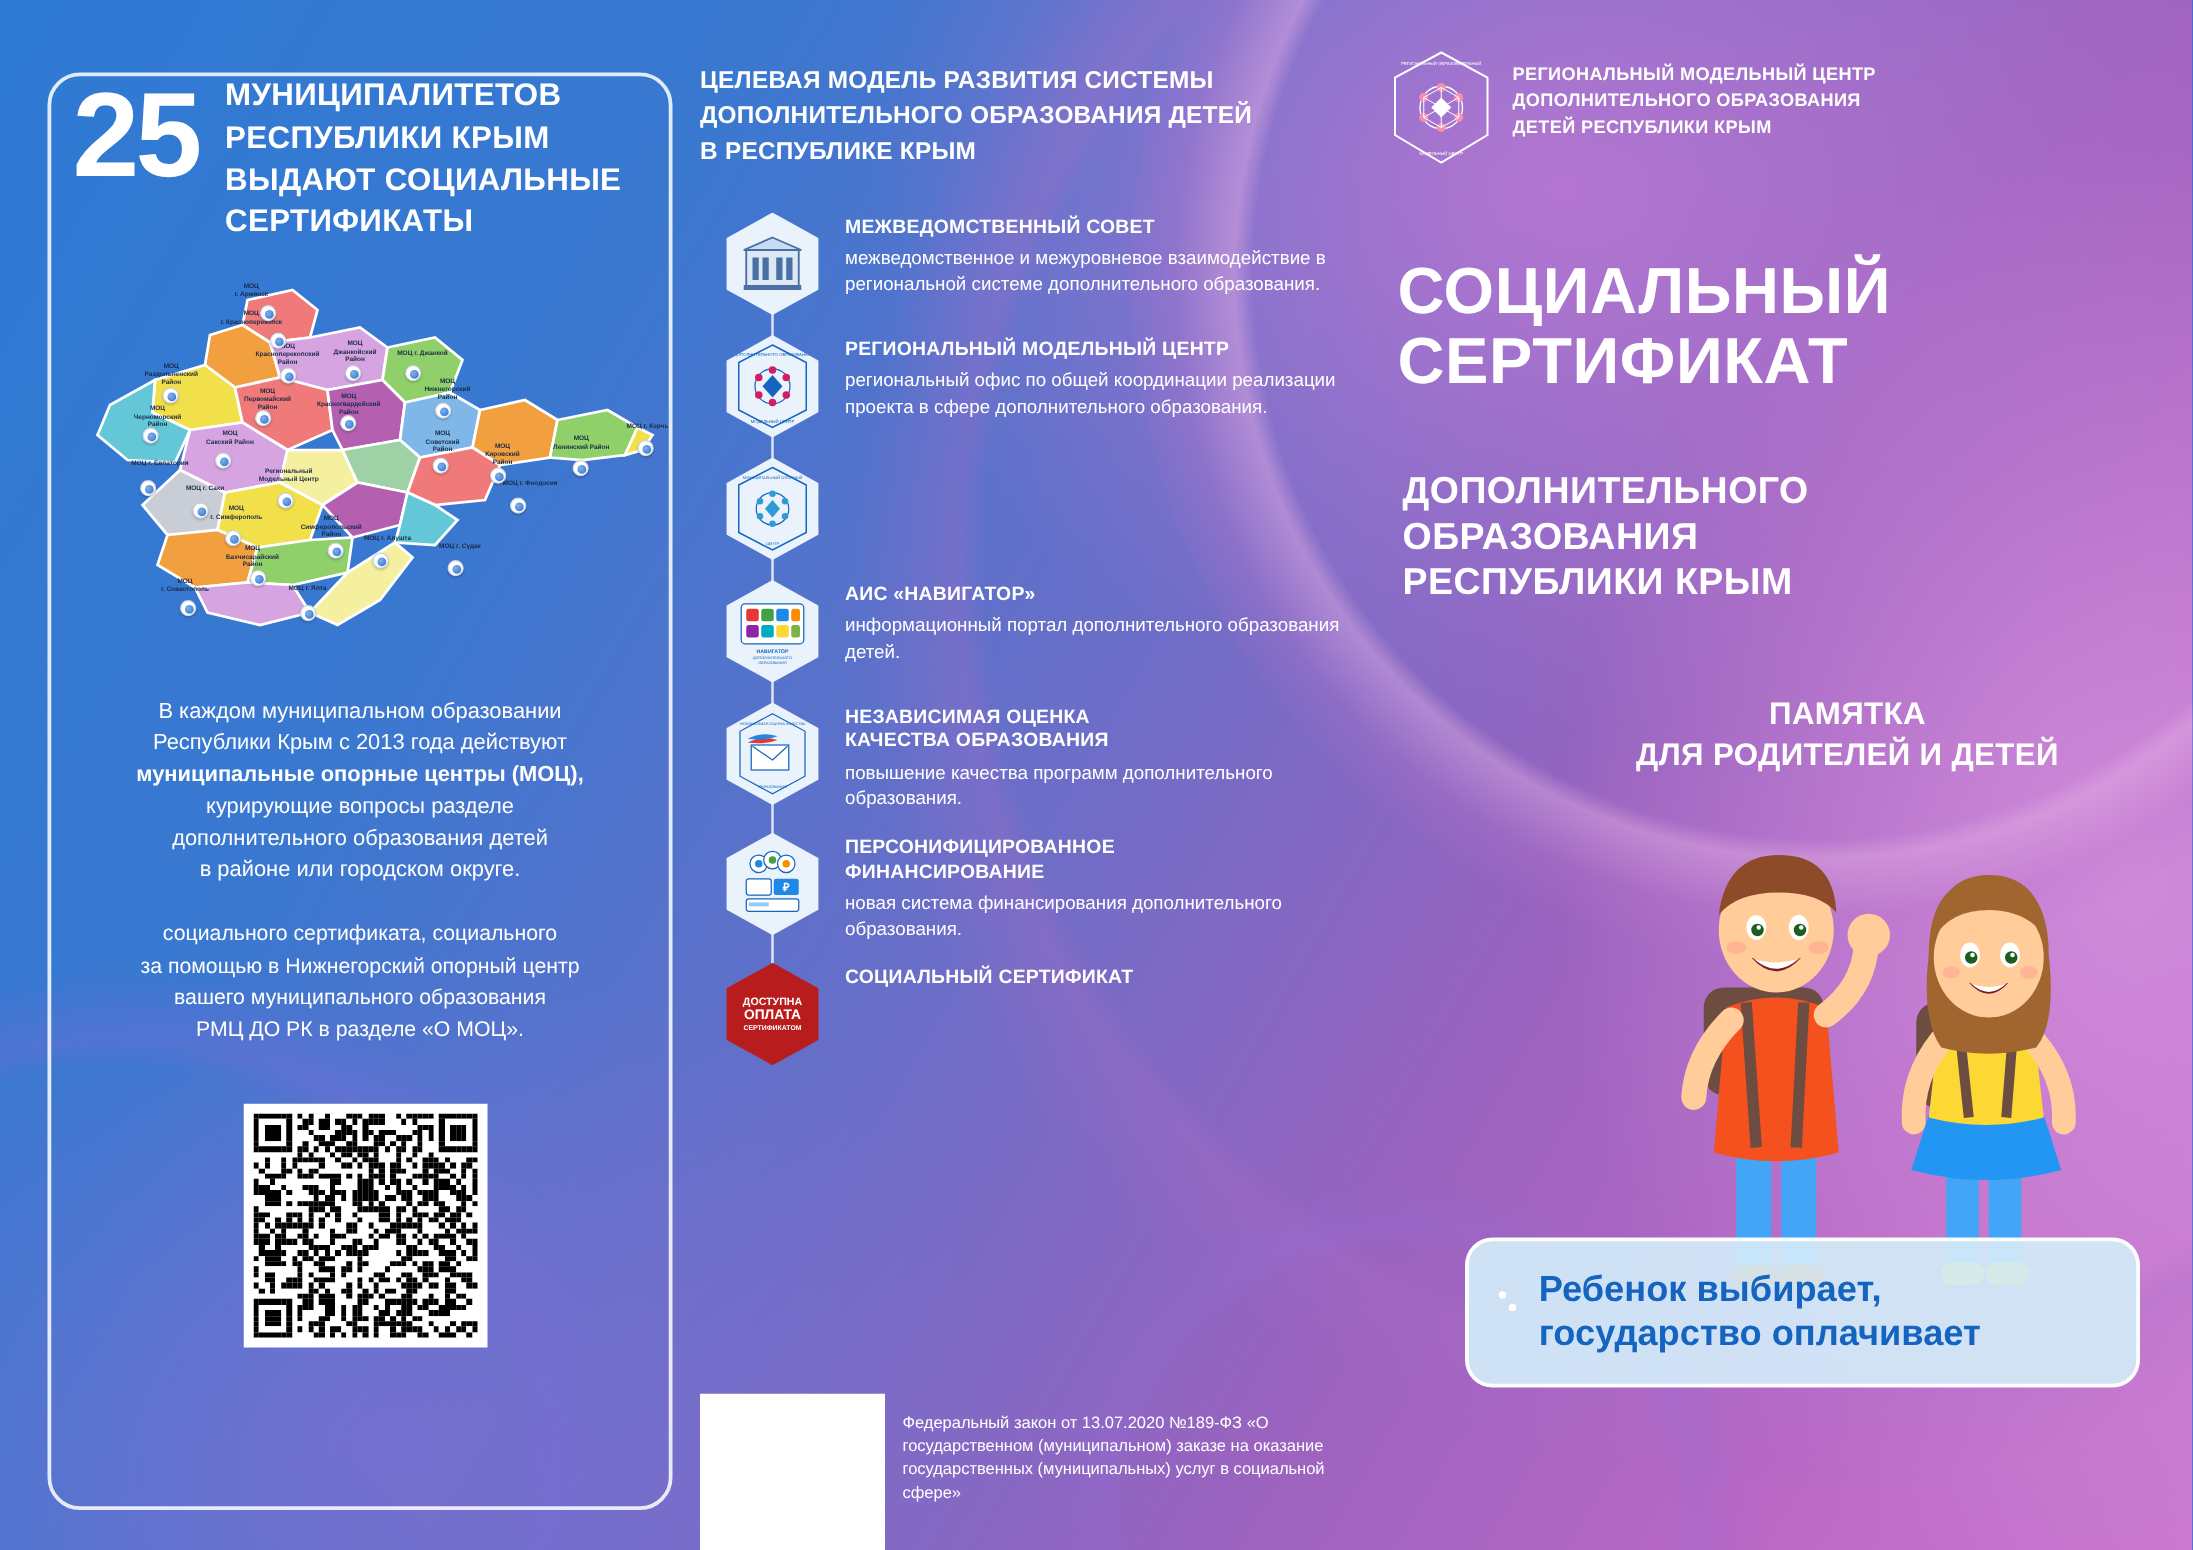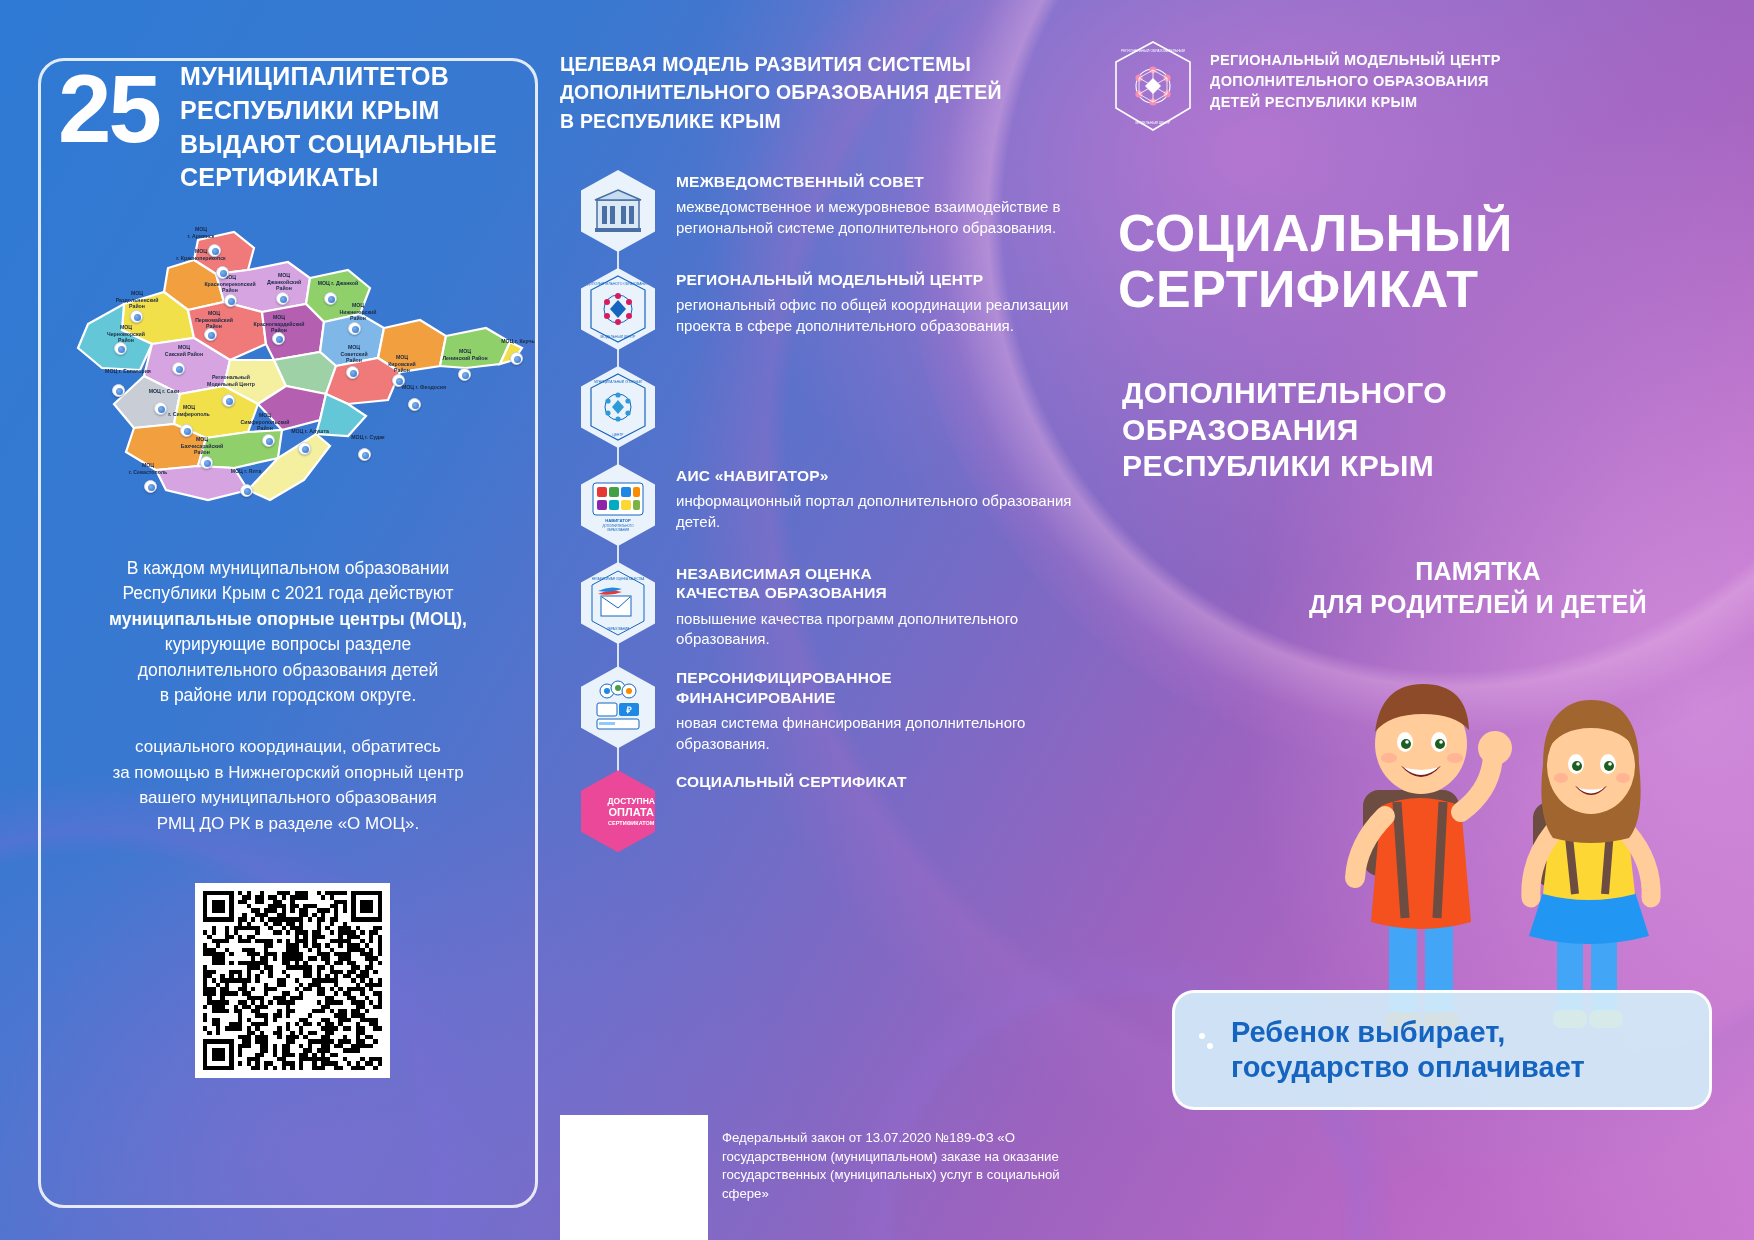--- a/index.html
+++ b/index.html
@@ -116,21 +116,21 @@
     padding-top: 2px;
   }
   .hex {
     position: relative; width: 74px; height: 82px;
     background: #fff;
     clip-path: polygon(50% 0%, 100% 25%, 100% 75%, 50% 100%, 0% 75%, 0% 25%);
     display: flex; align-items: center; justify-content: center;
     overflow: hidden;
   }
   .hex.blue { background: #eaf3fb; }
-  .hex.pink { background: #ec4899; justify-content: flex-end; }
+  .hex.pink { background: #b91c1c; }
   .step-txt { flex: 1; padding-top: 4px; }
   .step-h {
     color: #fff; font-weight: bold; font-size: 15.5px; line-height: 1.25;
     letter-spacing: .2px; margin-bottom: 6px;
   }
   .step-p { color: #fff; font-size: 15px; line-height: 1.38; }
 
   .mid-bottom { position: absolute; left: 0; top: 1065px; width: 520px; display: flex; }
   .qr2 { width: 148px; height: 148px; background: #fff; padding: 6px; flex: 0 0 148px; }
   .law { color: #fff; font-size: 13.2px; line-height: 1.42; padding: 14px 0 0 14px; }
@@ -308,28 +308,28 @@
       <span class="pin" style="left:152px;top:238px"></span>
       <span class="pin" style="left:250px;top:224px"></span>
       <span class="pin" style="left:310px;top:230px"></span>
       <span class="pin" style="left:96px;top:262px"></span>
       <span class="pin" style="left:192px;top:266px"></span>
     </div>
 
     <div class="text-block">
       <div class="tb-p1">
         <div>В каждом муниципальном образовании</div>
-        <div>Республики Крым с 2021 года действуют</div>
+        <div>Республики Крым с 2013 года действуют</div>
         <div style="font-weight:bold">муниципальные опорные центры (МОЦ),</div>
         <div>курирующие вопросы разделе</div>
         <div>дополнительного образования детей</div>
         <div>в районе или городском округе.</div>
       </div>
       <div class="tb-p2">
-        <div>социального координации, обратитесь</div>
+        <div>социального сертификата, социального</div>
         <div>за помощью в Нижнегорский опорный центр</div>
         <div>вашего муниципального образования</div>
         <div>РМЦ ДО РК в разделе «О МОЦ».</div>
       </div>
     </div>
 
     <div class="qr">
       <div class="qrgrid" id="qr1" style="grid-template-columns: repeat(41, 1fr); grid-template-rows: repeat(41, 1fr);">
           <i style="background: rgb(0, 0, 0);"></i>
           <i style="background: rgb(0, 0, 0);"></i>

